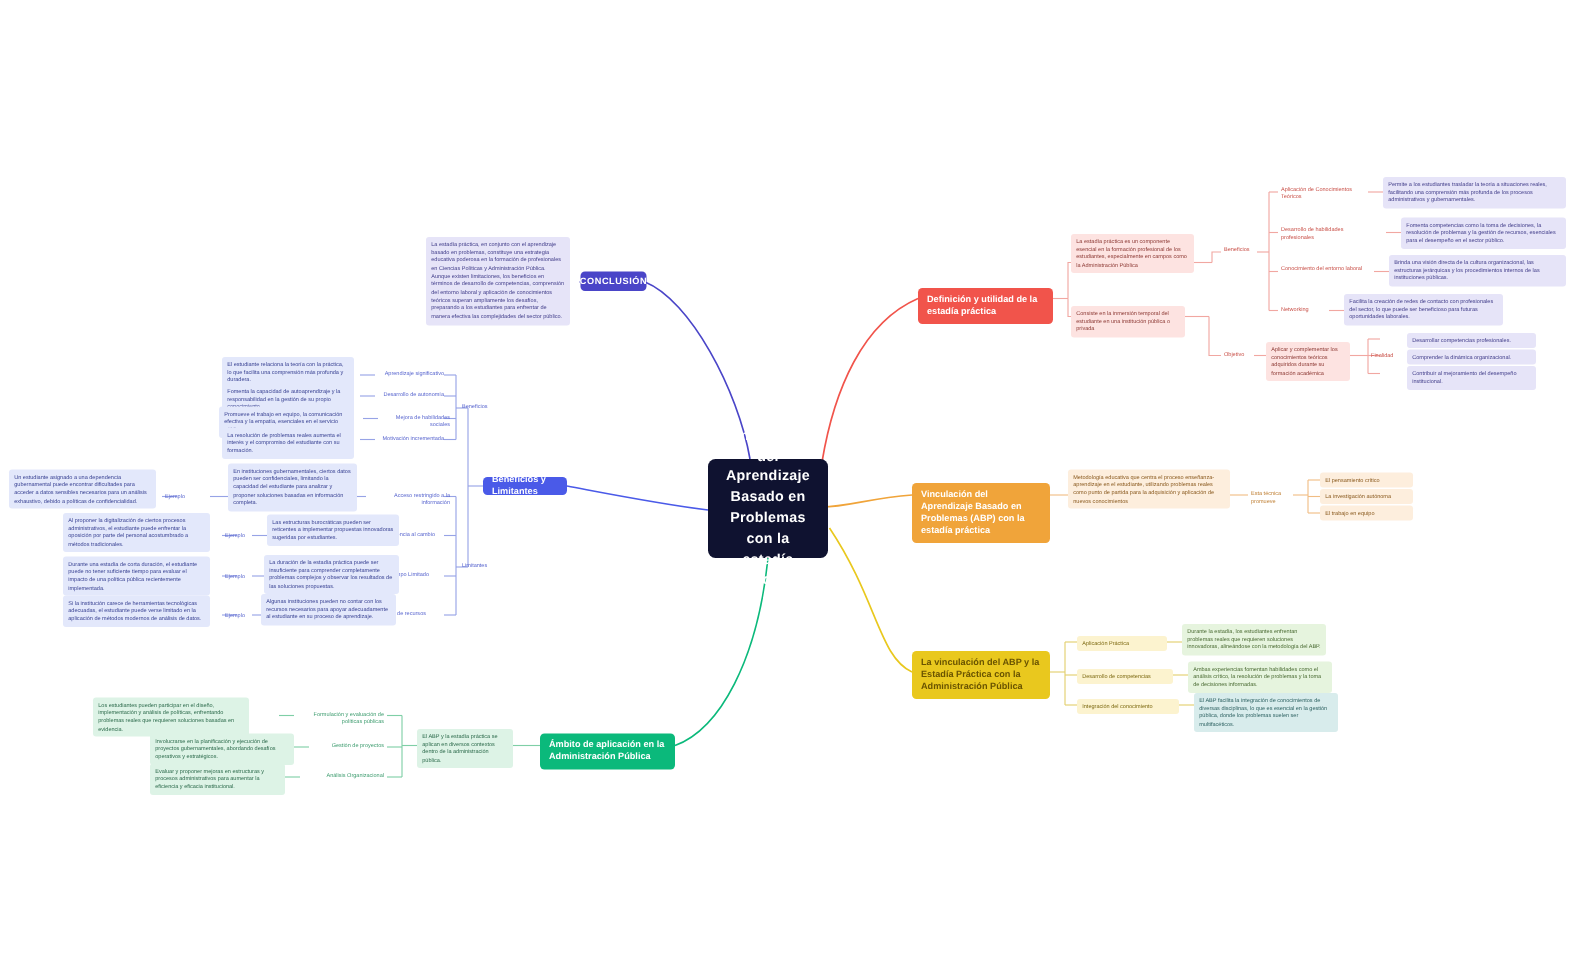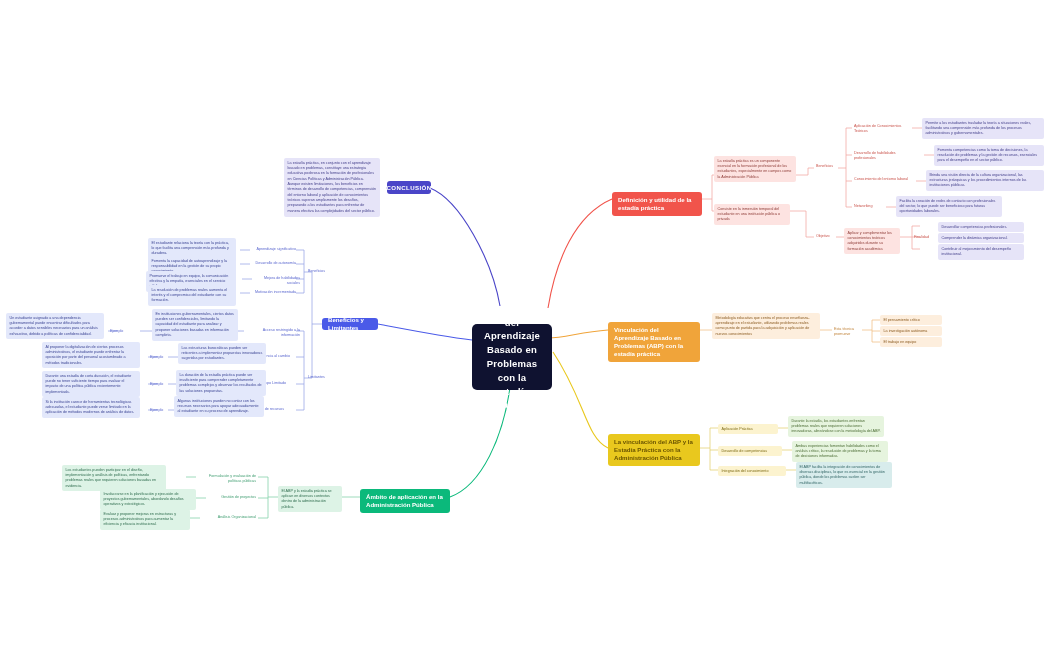--- a/index.html
+++ b/index.html
@@ -158,21 +158,21 @@
       <path d="M152,331 L140,331"></path>
         <path d="M118,331 L108,331"></path>
     </g>
 
     <g fill="none" stroke="#9a96dd" stroke-width="0.75">
       <path d="M404,188 L394,188"></path>
       <path d="M394,188 L386,188"></path>
     </g>
   </svg>
 
-  <div class="node central" style="left:472px;top:324px;width:80px;height:66px;">Vinculación del Aprendizaje Basado en Problemas con la estadía práctica</div>
+  <div class="node central" style="left:472px;top:306px;width:80px;height:66px;">Vinculación del Aprendizaje Basado en Problemas con la estadía práctica</div>
 
   <div class="node bhead purple lbl" style="left:387px;top:181px;width:44px;height:13px;justify-content:center;">CONCLUSIÓN</div>
   <div class="node pill c-lav-soft" style="left:284px;top:158px;width:96px;">La estadía práctica, en conjunto con el aprendizaje basado en problemas, constituye una estrategia educativa poderosa en la formación de profesionales en Ciencias Políticas y Administración Pública. Aunque existen limitaciones, los beneficios en términos de desarrollo de competencias, comprensión del entorno laboral y aplicación de conocimientos teóricos superan ampliamente los desafíos, preparando a los estudiantes para enfrentar de manera efectiva las complejidades del sector público.</div>
 
   <div class="node bhead red" style="left:612px;top:192px;width:90px;">Definición y utilidad de la estadía práctica</div>
 
   <div class="node pill c-red-soft" style="left:714px;top:156px;width:82px;">La estadía práctica es un componente esencial en la formación profesional de los estudiantes, especialmente en campos como la Administración Pública</div>
   <div class="node pill plain c-red-txt" style="left:814px;top:163px;width:24px;">Beneficios</div>
 
   <div class="node pill plain c-red-txt" style="left:852px;top:123px;width:62px;">Aplicación de Conocimientos Teóricos</div>

